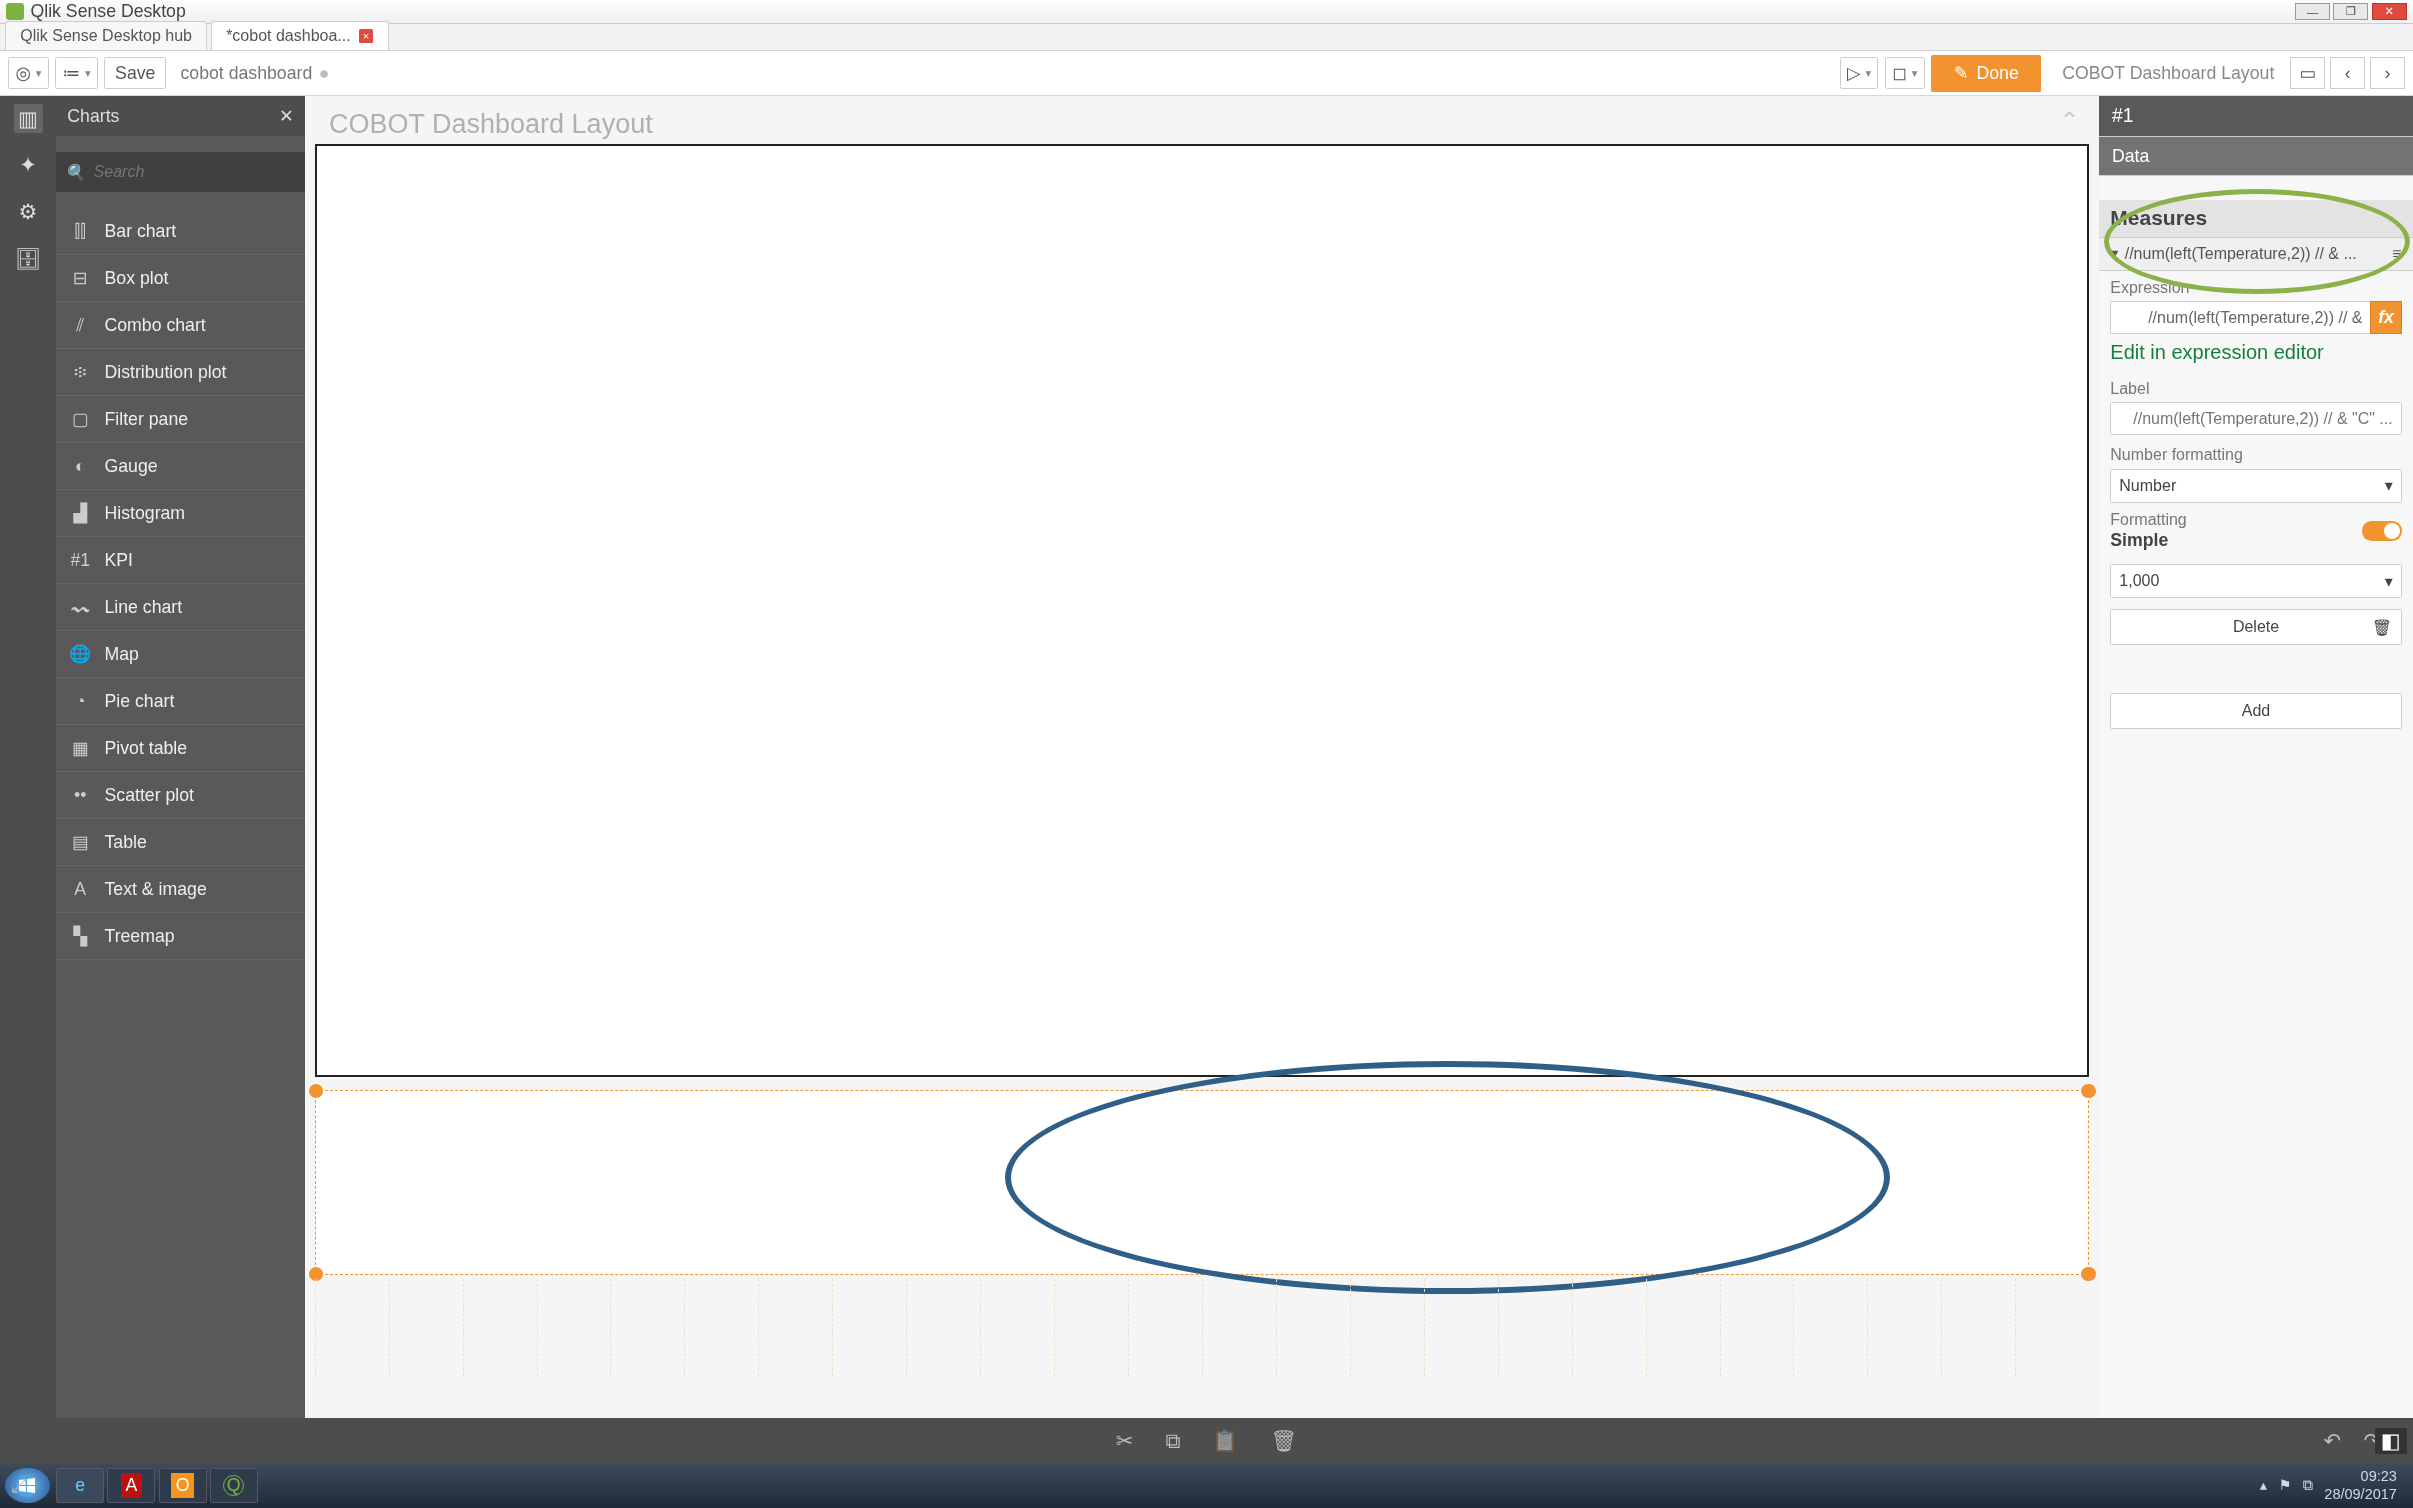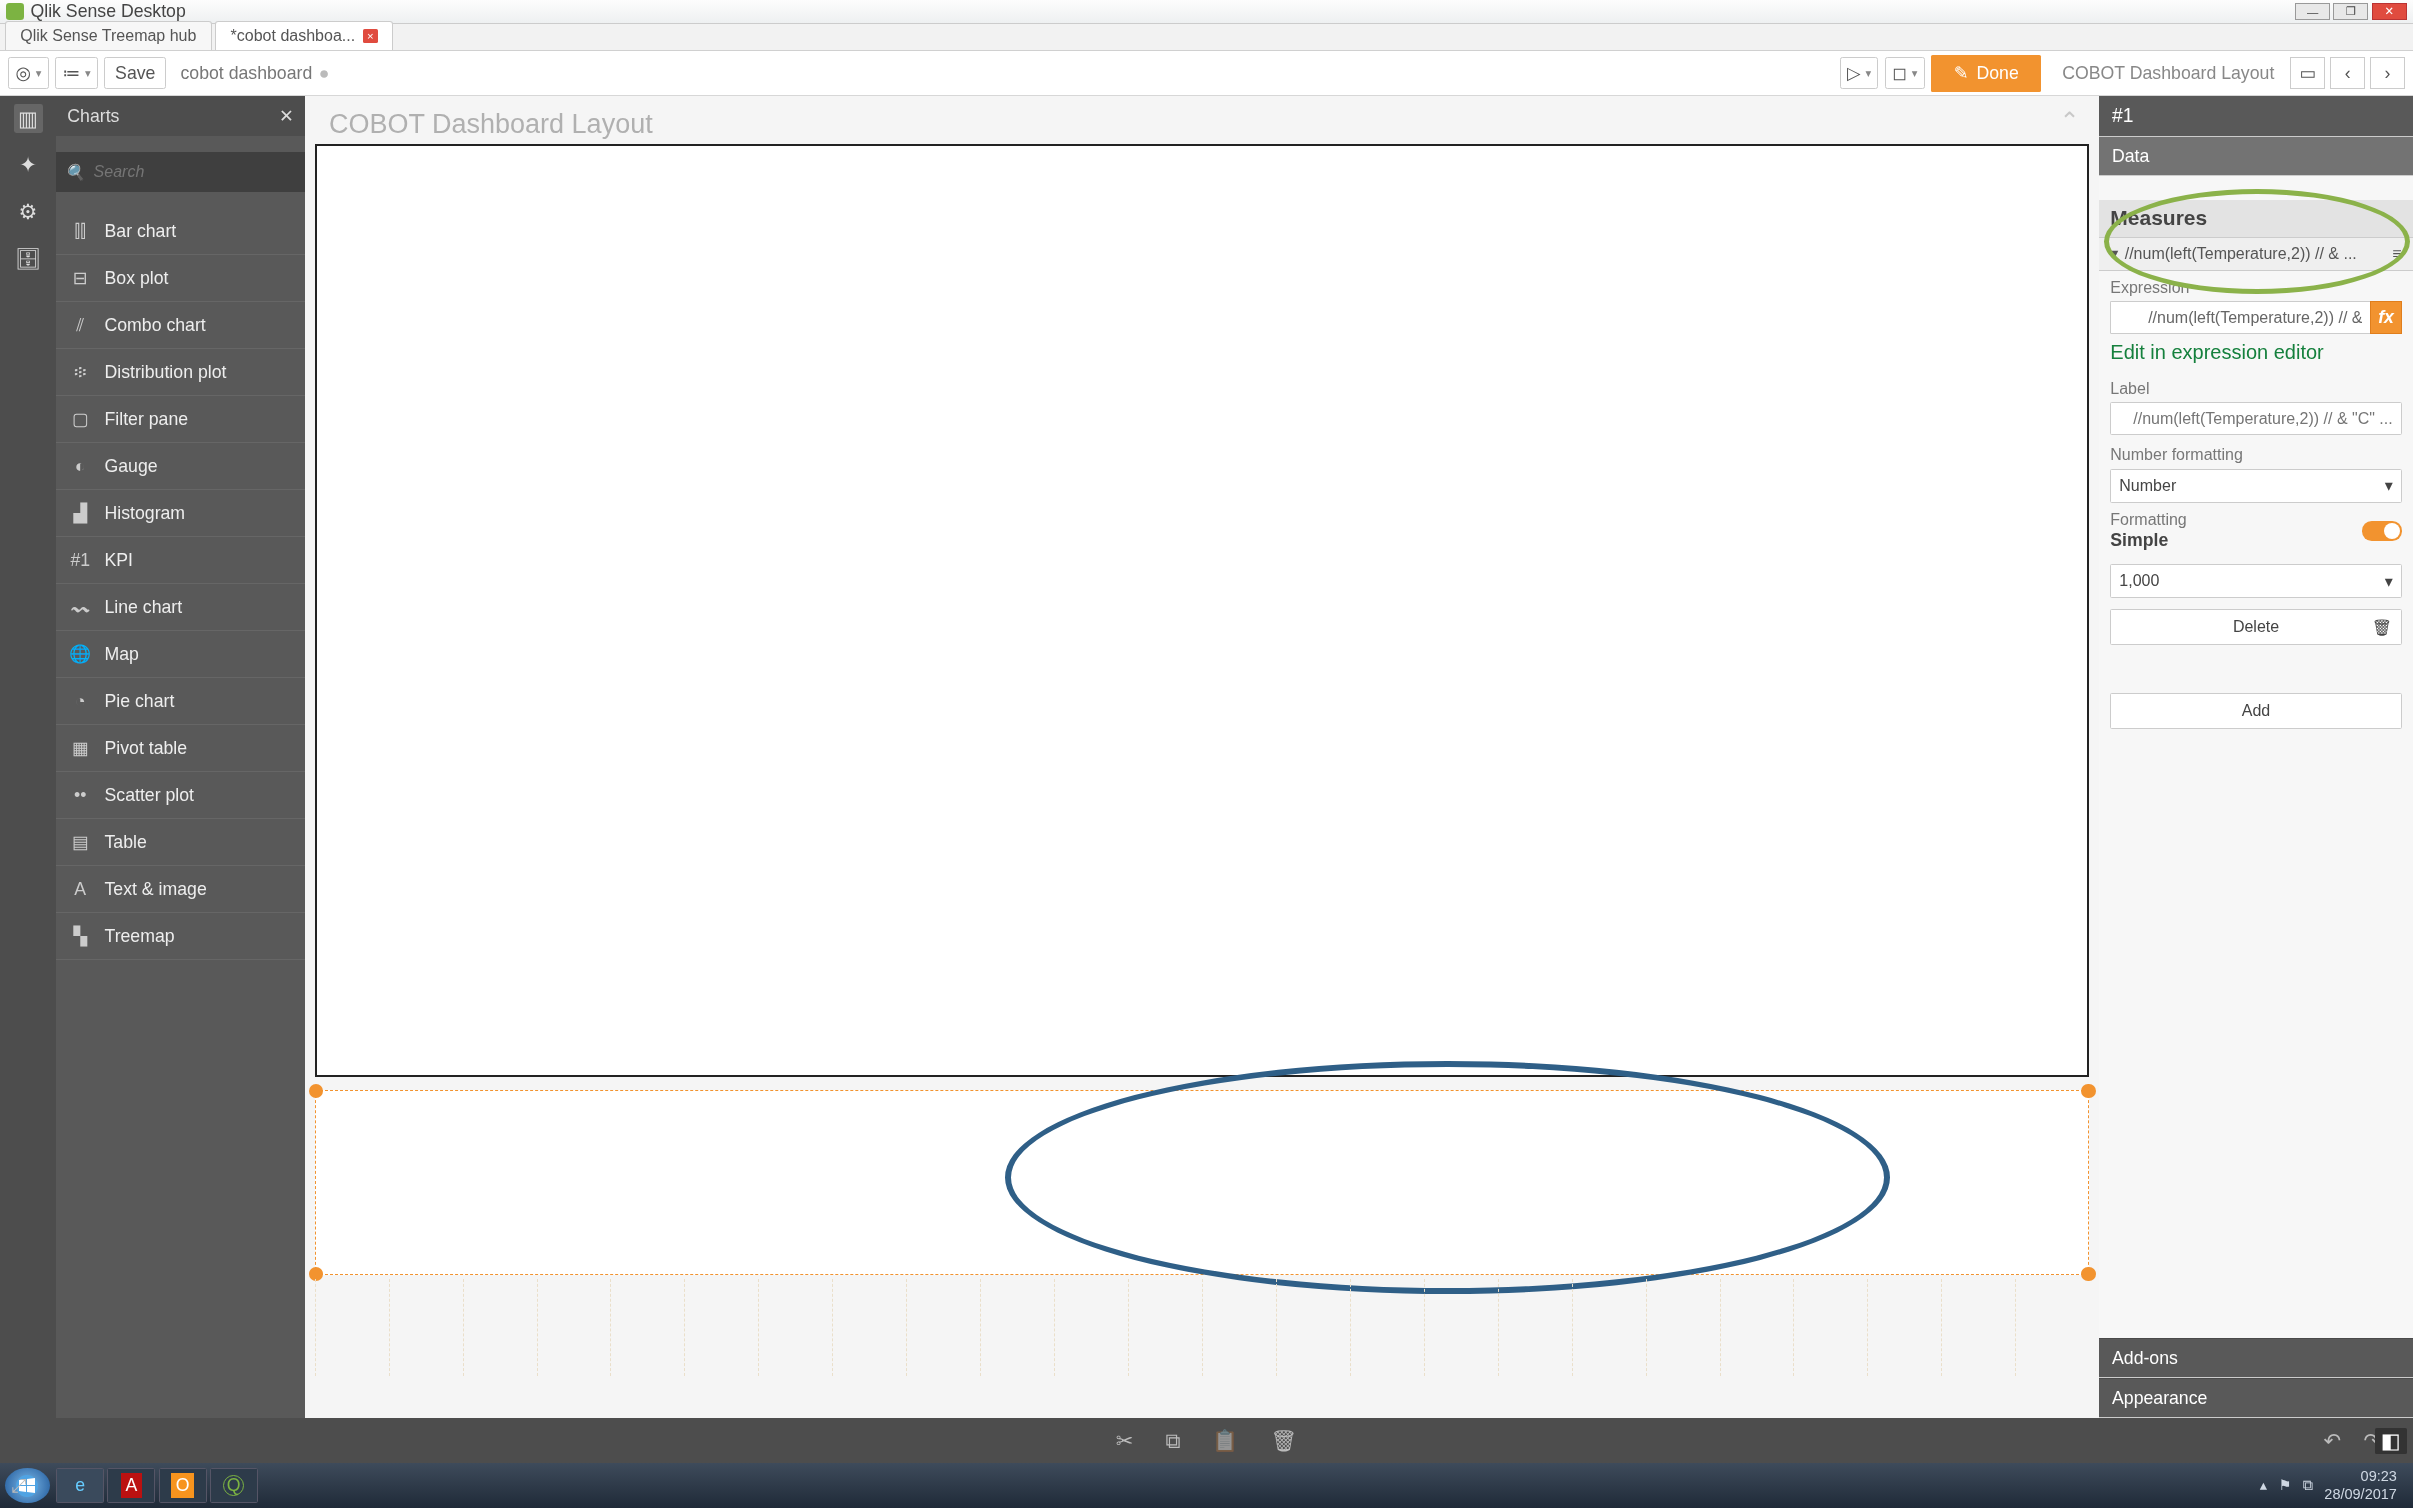--- a/index.html
+++ b/index.html
@@ -104,21 +104,21 @@
   <span class="spacer"></span>
   <div class="win-btns">
     <div class="win-btn">—</div>
     <div class="win-btn">❐</div>
     <div class="win-btn close">✕</div>
   </div>
 </div>
 
 <div class="tabbar">
   <div class="tab">
-    <span>Qlik Sense Treemap hub</span>
+    <span>Qlik Sense Desktop hub</span>
   </div>
   <div class="tab active">
     <span>*cobot dashboa...</span>
     <span class="closex">×</span>
   </div>
 </div>
 
 <div class="toolbar">
   <div class="tbtn small">◎ <span class="caret">▾</span></div>
   <div class="tbtn small">≔ <span class="caret">▾</span></div>
@@ -328,28 +328,20 @@
         <span>Delete</span>
         <span style="position:absolute;right:21px;">🗑</span>
       </div>
 
       <div style="height:32px;"></div>
       <div class="wide-btn">
         <span>Add</span>
       </div>
     </div>
 
-    <div class="props-bottom">
-      <div class="props-section">
-          <span>Add-ons</span>
-        </div>
-      <div class="props-section">
-          <span>Appearance</span>
-        </div>
-    </div>
   </div>
 
 </div>
 
 <div class="editbar">
   <span class="eicon">✂</span>
   <span class="eicon">⧉</span>
   <span class="eicon" style="opacity:.4;">📋</span>
   <span class="eicon">🗑</span>
   <span class="eicon undo">↶</span>

